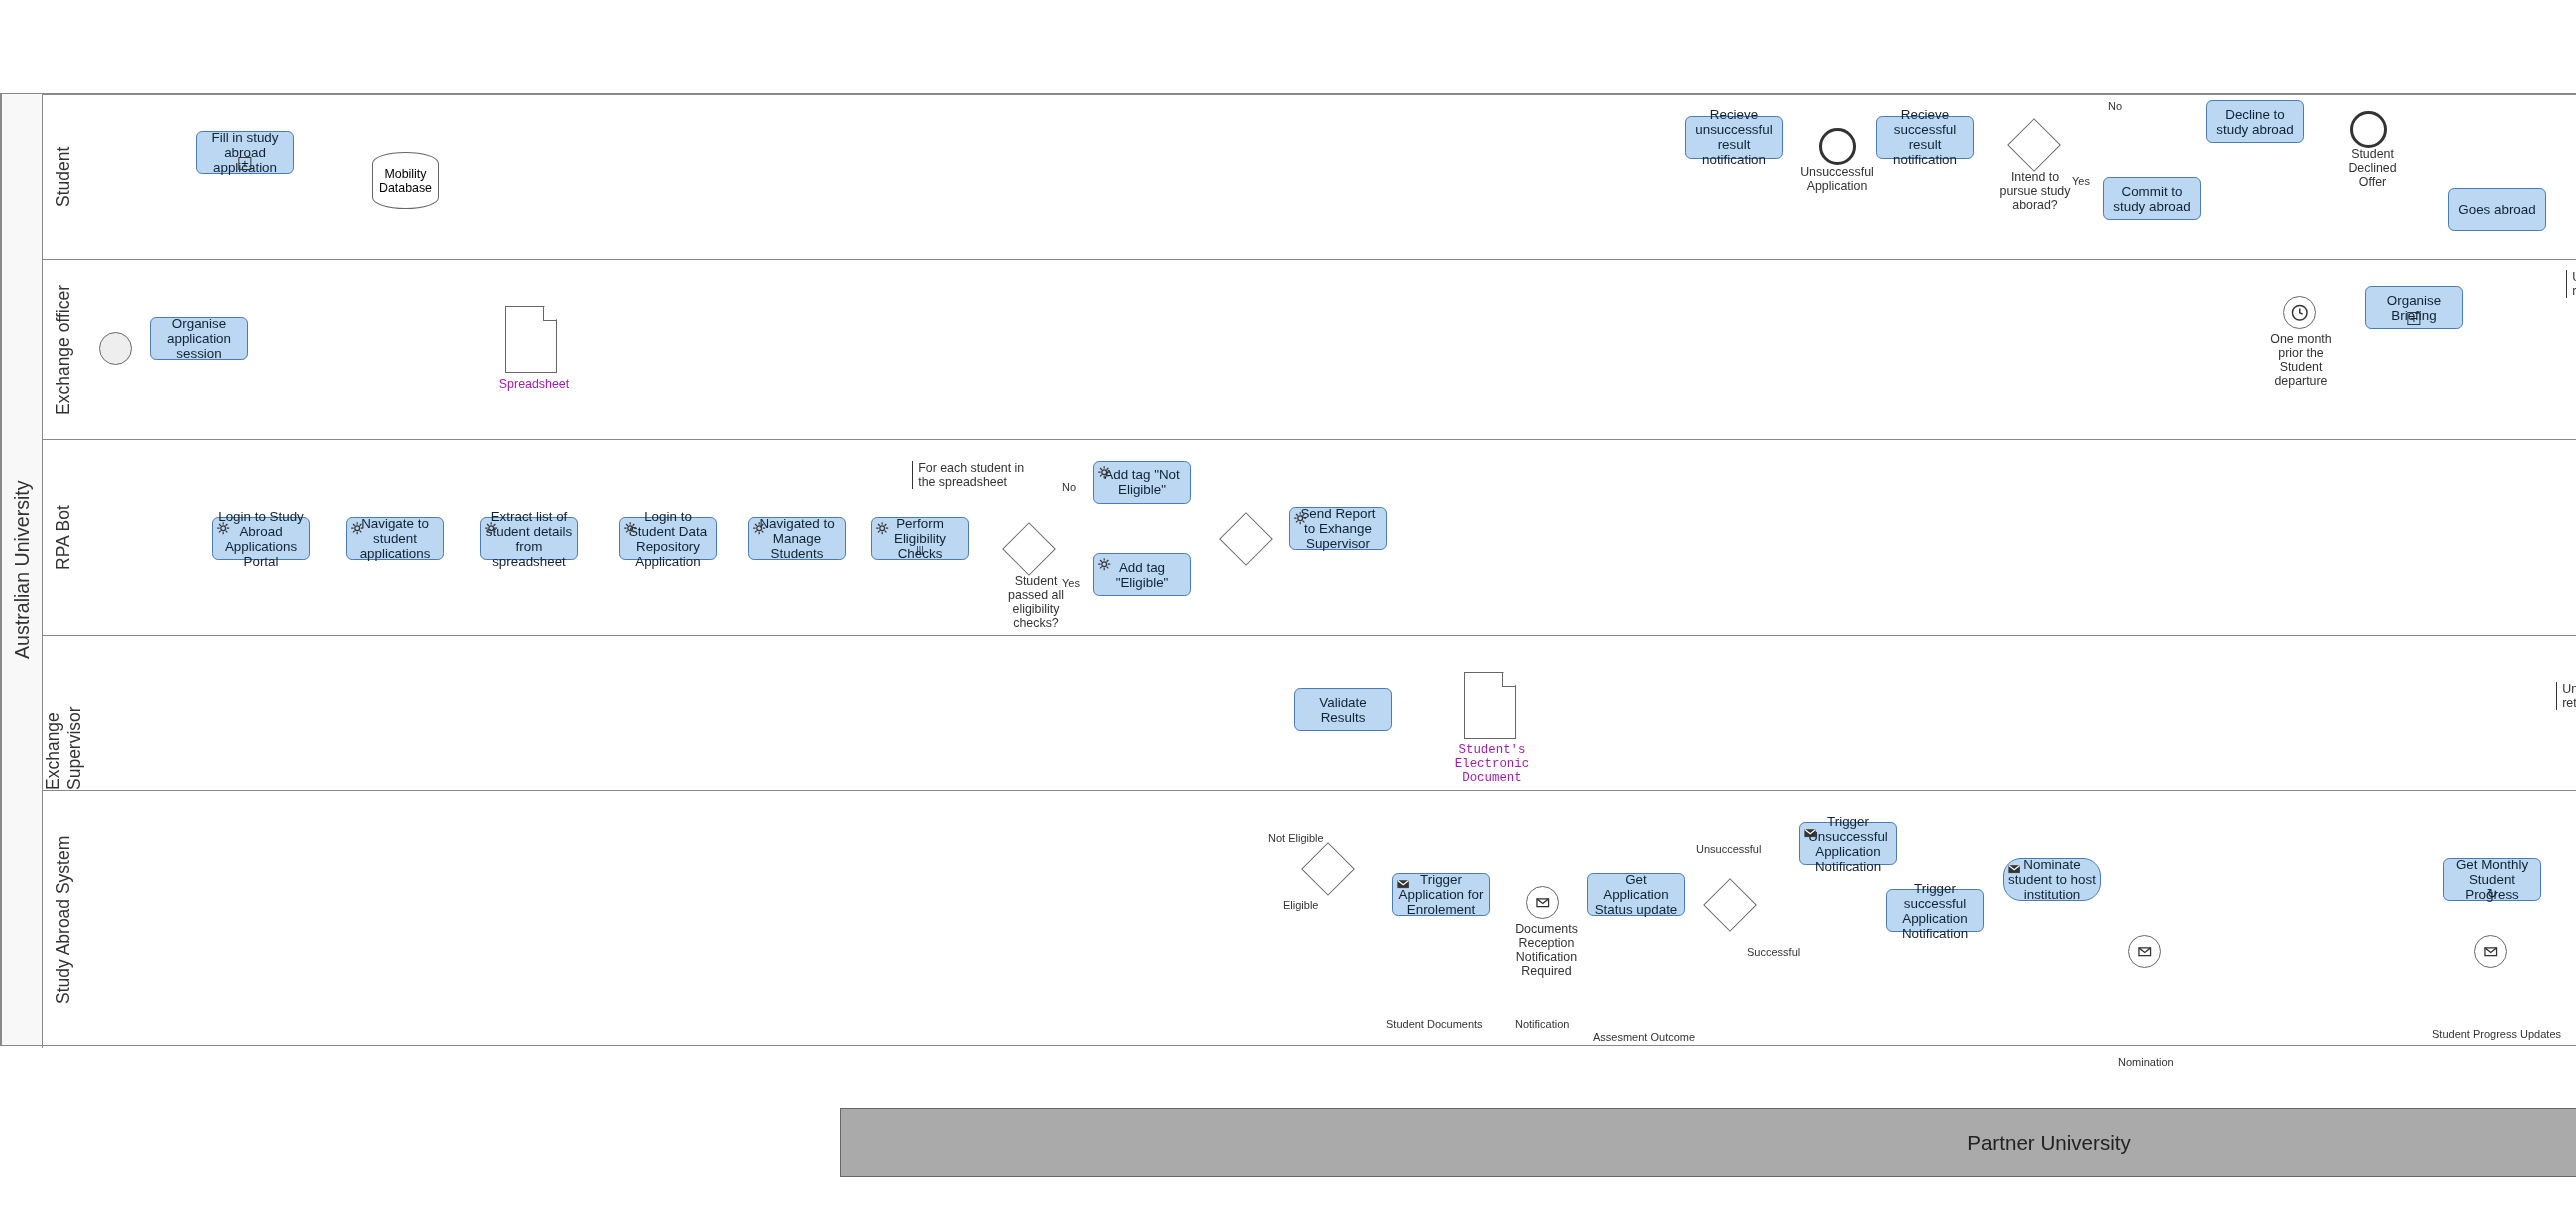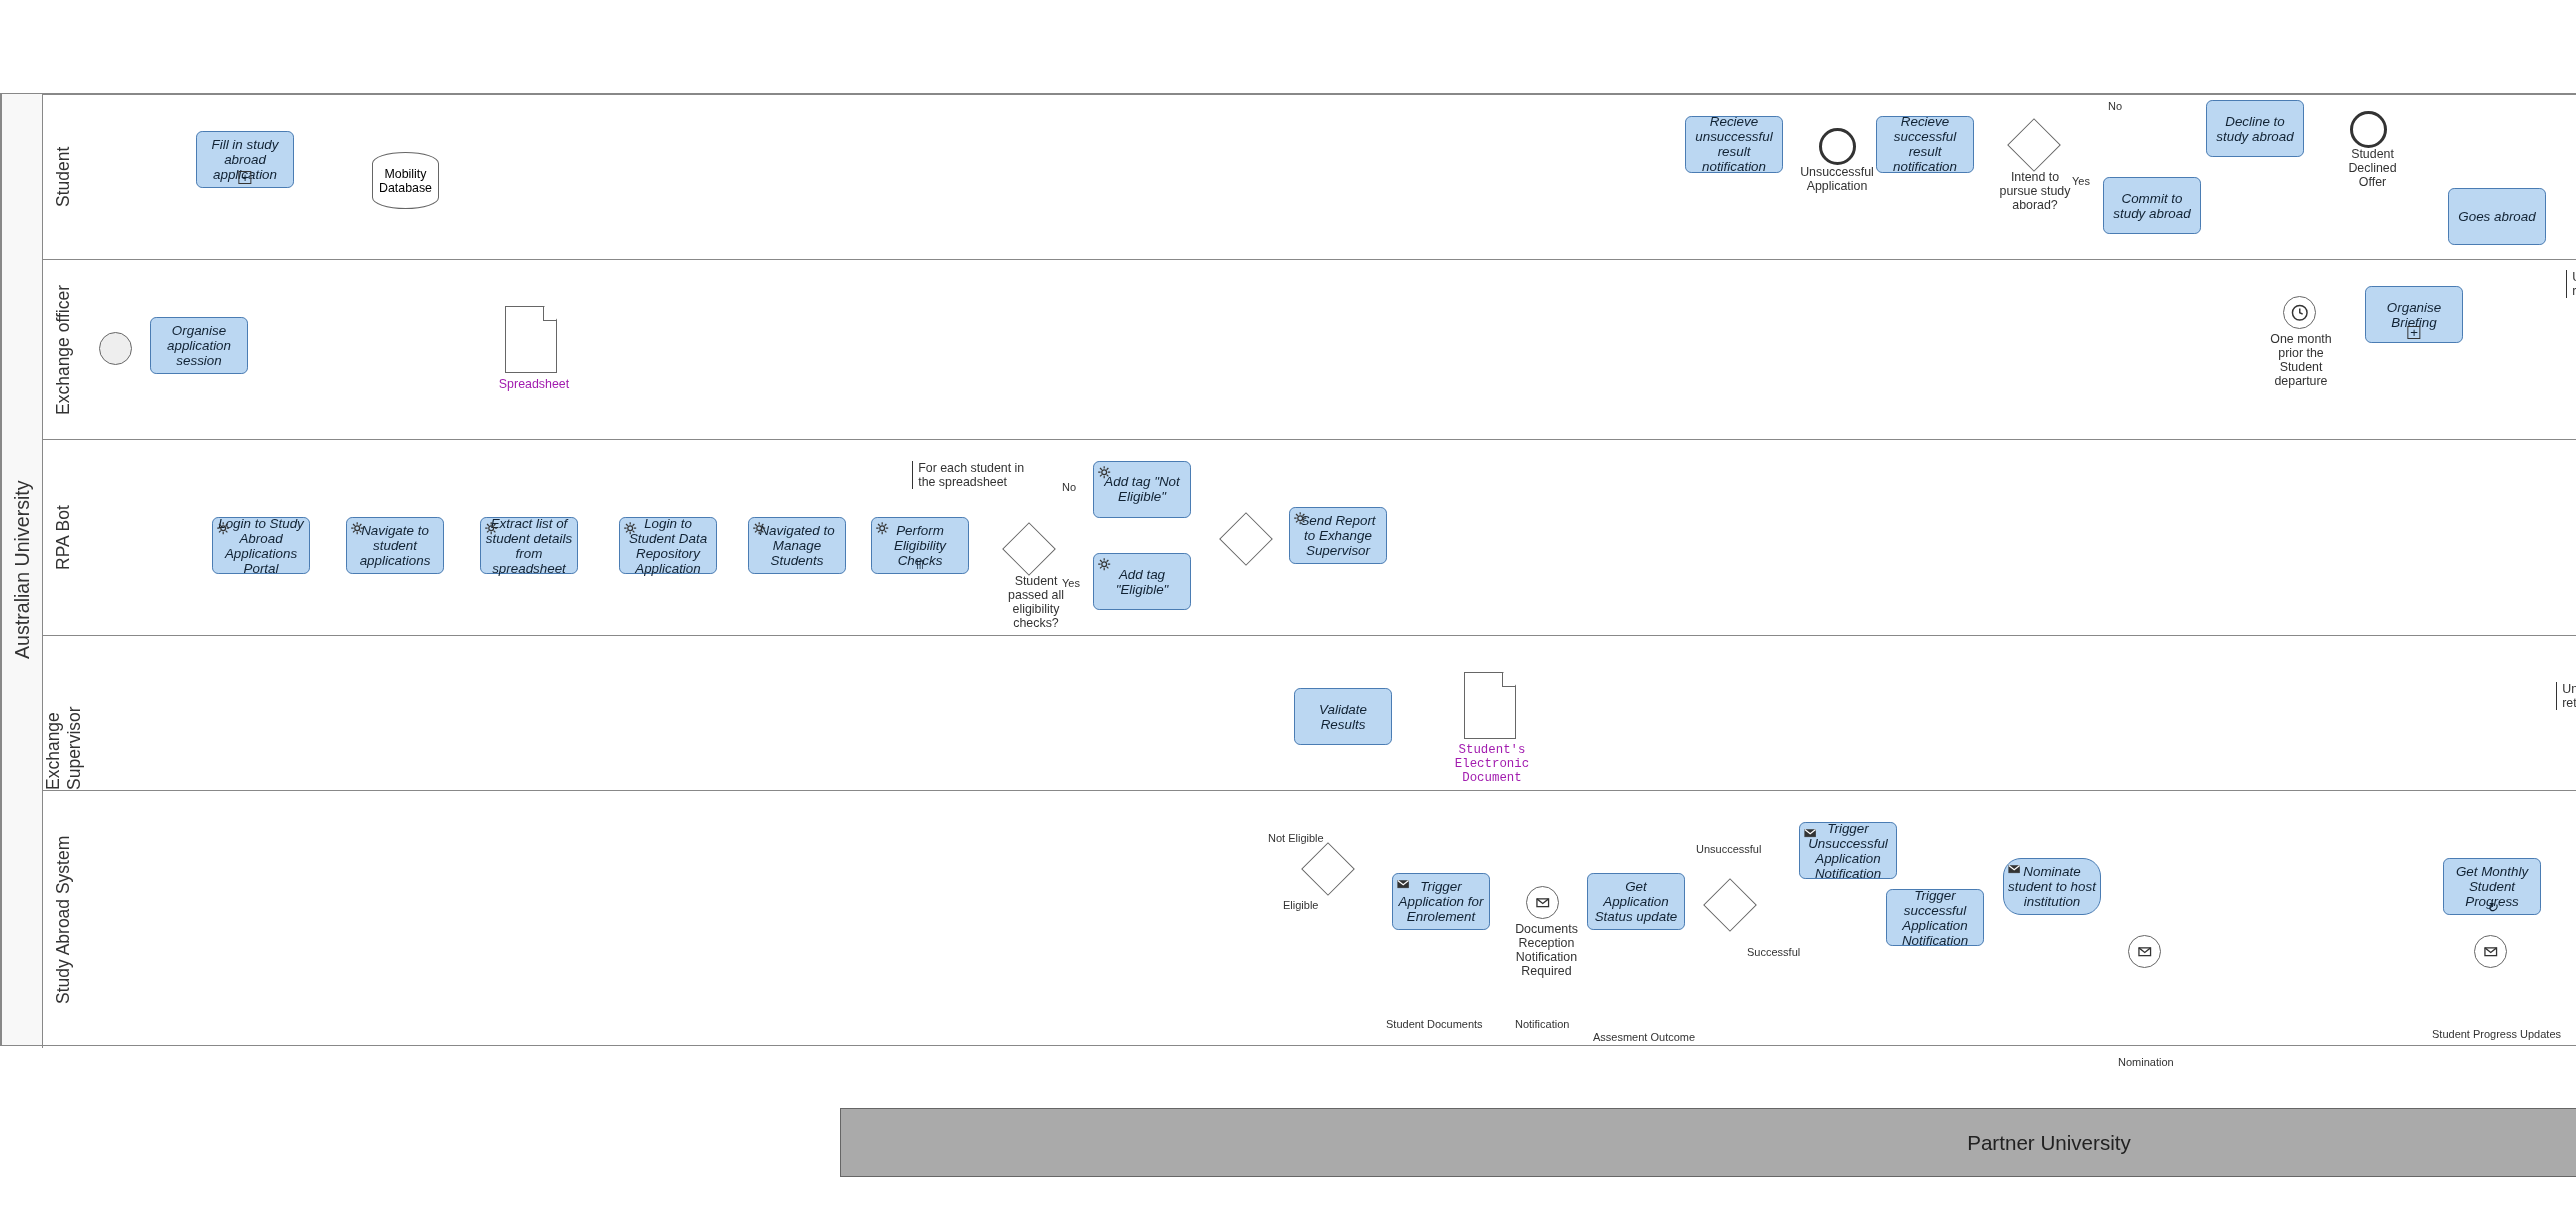--- a/index.html
+++ b/index.html
@@ -57,33 +57,32 @@
   .canvas {
     position: absolute;
     left: 41px;
     top: 0;
     right: 0;
     bottom: 0;
   }
   .task {
     position: absolute;
     width: 98px;
-    height: 57px;
+    height: 43px;
     background: #bbd7f2;
     border: 1px solid #4a7cb3;
     border-radius: 6.2px;
     display: flex;
     align-items: center;
     justify-content: center;
     text-align: center;
     font-size: 13.4px;
     color: #123;
     padding: 3.1px;
     box-sizing: border-box;
-    font-style: italic;
   }
   .task .icon {
     position: absolute;
     left: 3.1px;
     top: 3.1px;
     width: 14.4px;
     height: 14.4px;
   }
   .task .marker {
     position: absolute;

